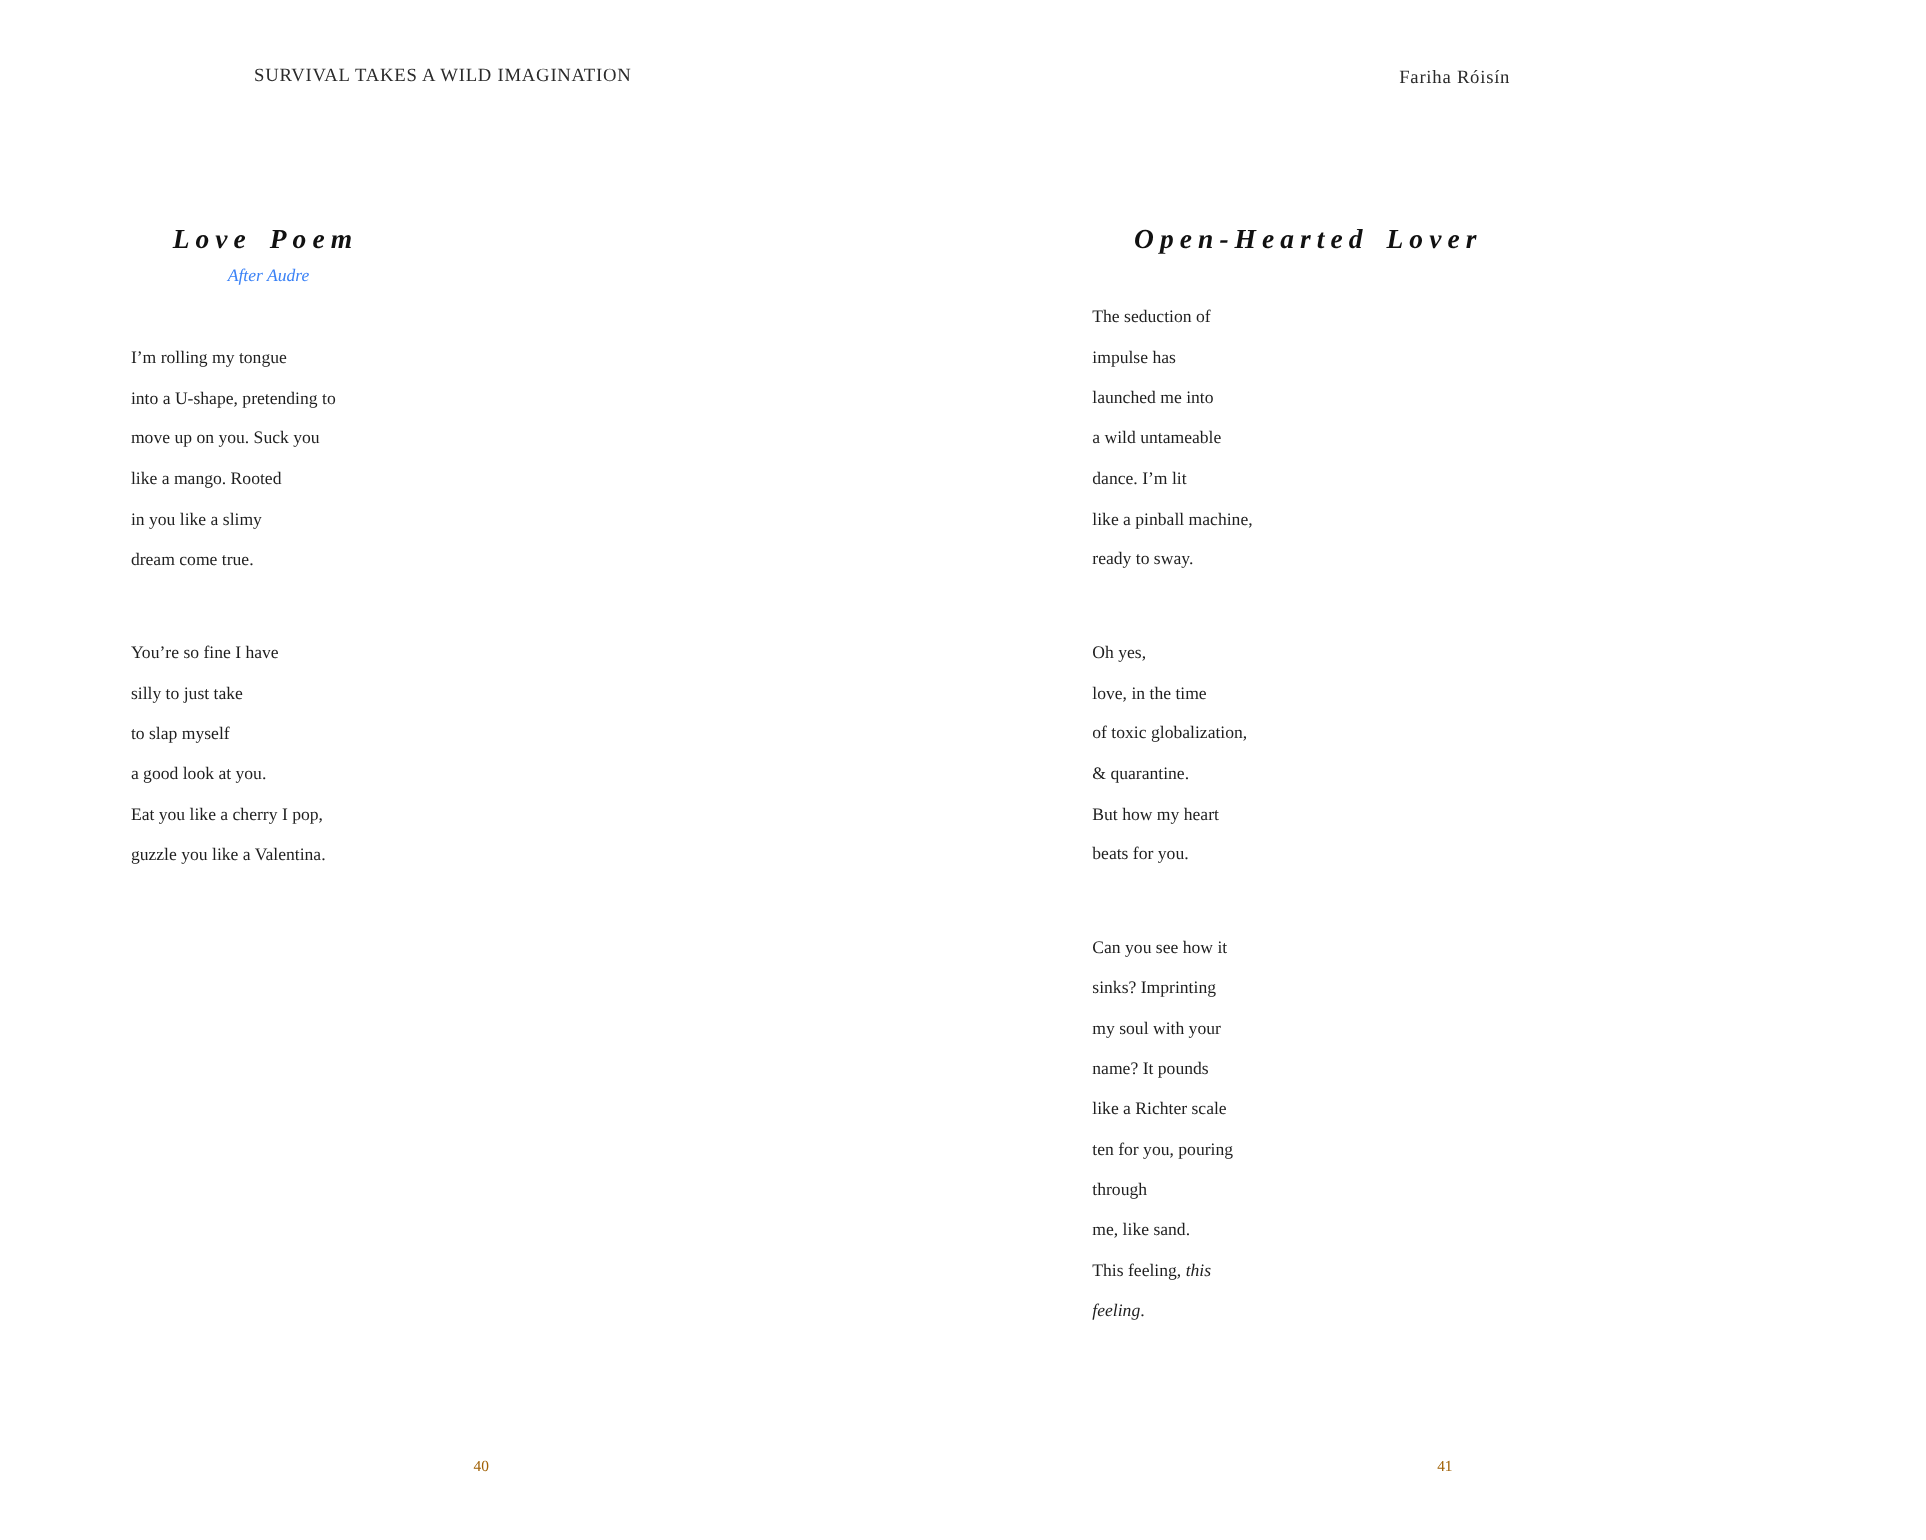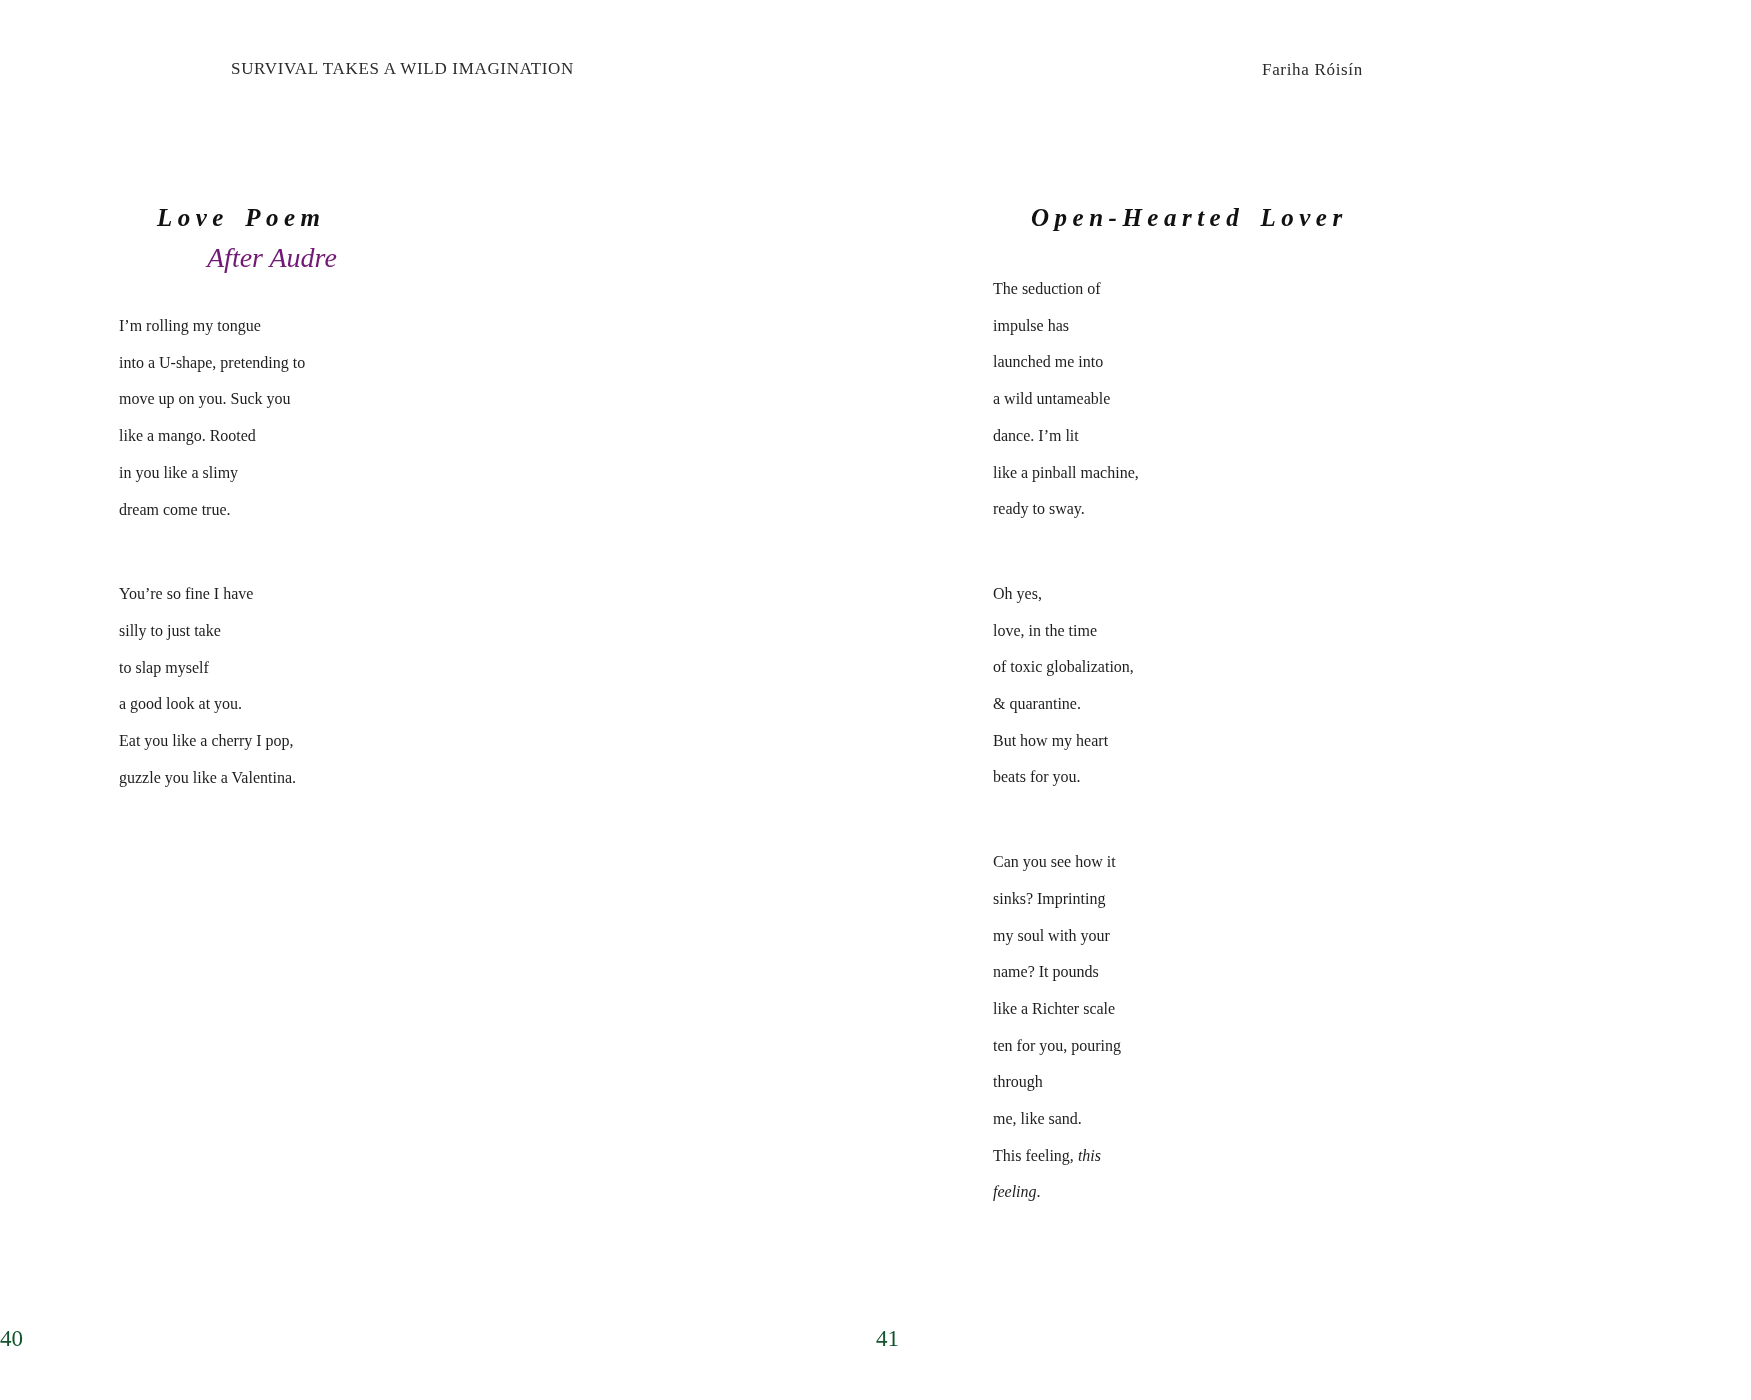--- a/index.html
+++ b/index.html
@@ -30,44 +30,44 @@
   .page.right { left: 876px; }
 
   .running-head {
     position: absolute;
     font-size: 17px;
     letter-spacing: 0.04em;
     color: #2b2b2b;
     white-space: nowrap;
   }
   .page.left .running-head  { left: 231px; top: 59px; }
-  .page.right .running-head { left: 386px; top: 60px; font-family: Liberation Serif, serif; }
+  .page.right .running-head { left: 396px; top: 60px; font-family: Liberation Serif, serif; }
 
   .poem-title {
     position: absolute;
     top: 204px;
     font-size: 25px;
     font-weight: bold;
     font-style: italic;
     letter-spacing: 0.22em;
     word-spacing: 0.18em;
     color: #111111;
     white-space: nowrap;
     margin-left: 36px;
   }
   .page.left .poem-title  { left: 121px; }
   .page.right .poem-title { left: 119px; }
 
   .poem-subtitle {
     position: absolute;
     left: 207px;
     top: 242px;
-    font-size: 28px;
+    font-size: 16px;
     font-style: italic;
-    color: #701a75;
+    color: #3b82f6;
     white-space: nowrap;
   }
 
   .poem {
     position: absolute;
     width: 560px;
     font-size: 16px;
     line-height: 36.7px;
     color: #1e1e1e;
   }
@@ -77,23 +77,23 @@
   .stanza + .stanza { margin-top: 48px; }
 
   .line { white-space: nowrap; }
   .line em { font-style: italic; }
 
   .folio {
     position: absolute;
     top: 1326px;
     left: 0;
     width: 100%;
-    text-align: left;
-    font-size: 23px;
-    color: #14532d;
+    text-align: center;
+    font-size: 14px;
+    color: #a16207;
   }
 </style>
 </head>
 <body>
 
 <div class="spread">
 
   <div class="page left">
     <div class="running-head">SURVIVAL TAKES A WILD IMAGINATION</div>
 

